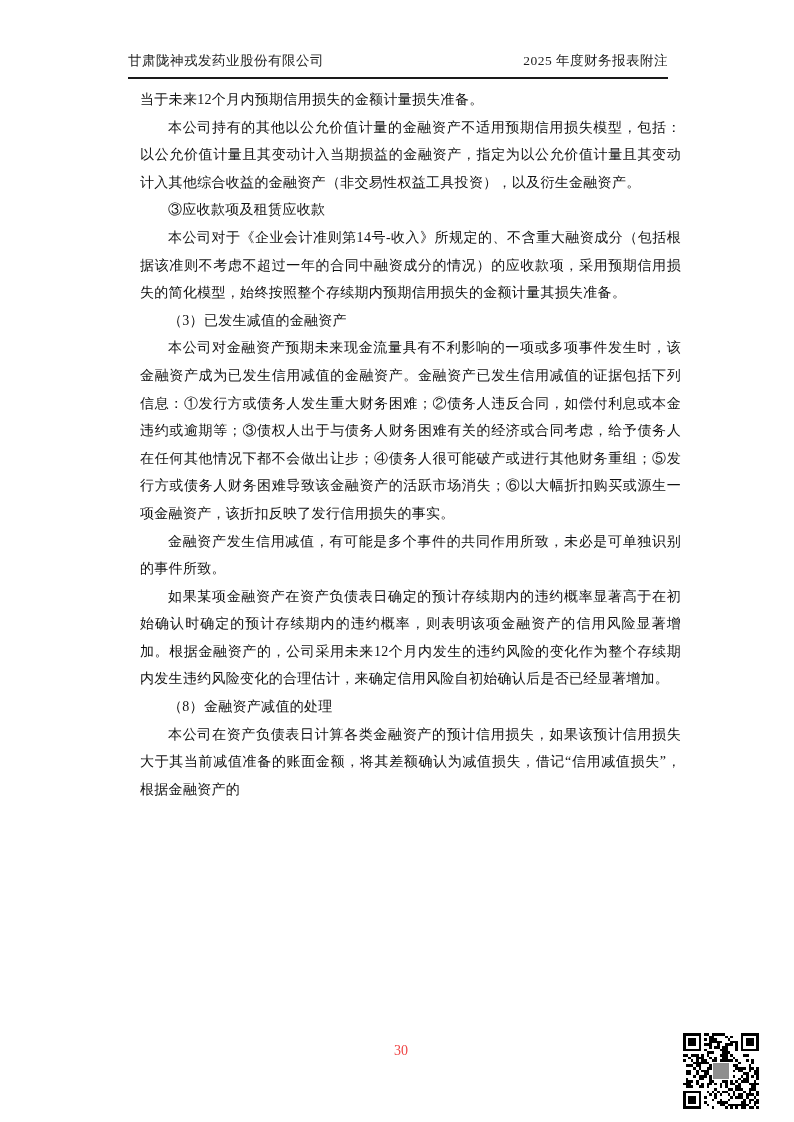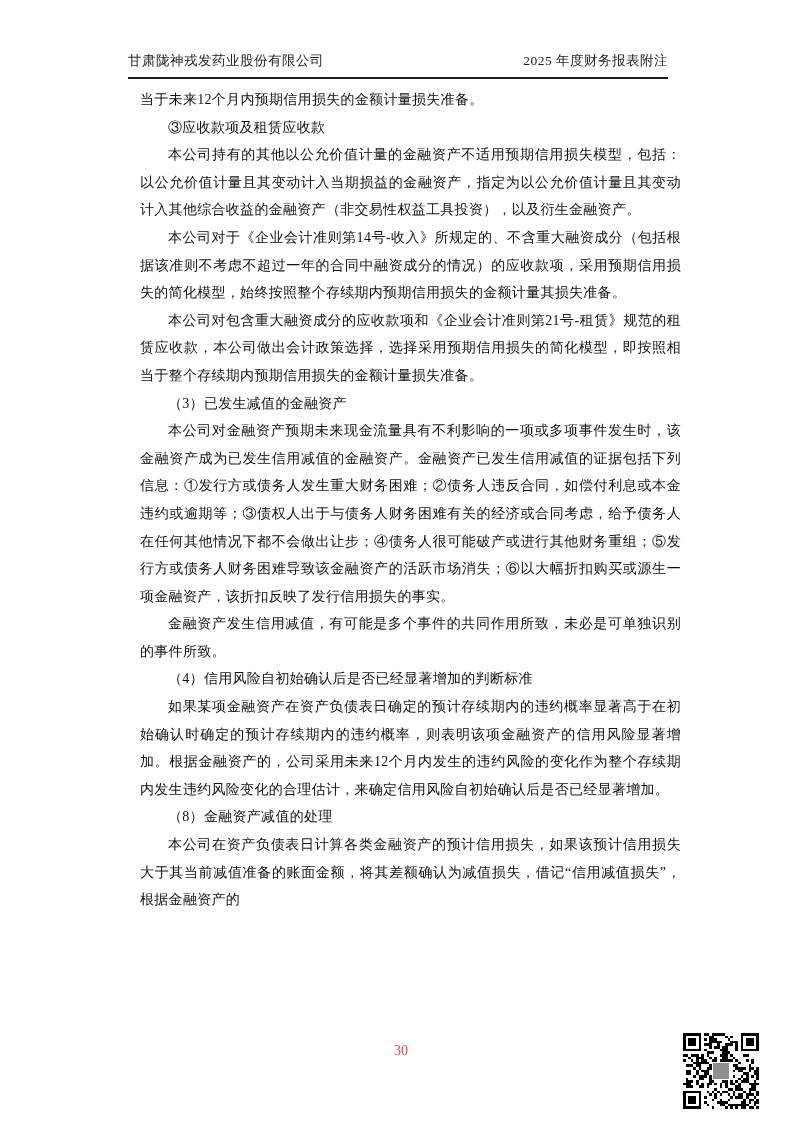--- a/index.html
+++ b/index.html
@@ -81,28 +81,26 @@
 
 <div class="page">
 
   <div class="header">
     <span>甘肃陇神戎发药业股份有限公司</span>
     <span>2025 年度财务报表附注</span>
   </div>
 
   <div class="doc-body">
     <p class="para">当于未来12个月内预期信用损失的金额计量损失准备。</p>
+    <p class="para indent">本公司持有的其他以公允价值计量的金融资产不适用预期信用损失模型，包括：以公允价值计量且其变动计入当期损益的金融资产，指定为以公允价值计量且其变动计入其他综合收益的金融资产（非交易性权益工具投资），以及衍生金融资产。</p>
     <p class="para indent">③应收款项及租赁应收款</p>
-    <p class="para indent">本公司持有的其他以公允价值计量的金融资产不适用预期信用损失模型，包括：以公允价值计量且其变动计入当期损益的金融资产，指定为以公允价值计量且其变动计入其他综合收益的金融资产（非交易性权益工具投资），以及衍生金融资产。</p>
     <p class="para indent">本公司对于《企业会计准则第14号-收入》所规定的、不含重大融资成分（包括根据该准则不考虑不超过一年的合同中融资成分的情况）的应收款项，采用预期信用损失的简化模型，始终按照整个存续期内预期信用损失的金额计量其损失准备。</p>
-    <p class="para indent">本公司对包含重大融资成分的应收款项和《企业会计准则第21号-租赁》规范的租赁应收款，本公司做出会计政策选择，选择采用预期信用损失的简化模型，即按照相当于整个存续期内预期信用损失的金额计量损失准备。</p>
     <p class="para indent">（3）已发生减值的金融资产</p>
     <p class="para indent">本公司对金融资产预期未来现金流量具有不利影响的一项或多项事件发生时，该金融资产成为已发生信用减值的金融资产。金融资产已发生信用减值的证据包括下列信息：①发行方或债务人发生重大财务困难；②债务人违反合同，如偿付利息或本金违约或逾期等；③债权人出于与债务人财务困难有关的经济或合同考虑，给予债务人在任何其他情况下都不会做出让步；④债务人很可能破产或进行其他财务重组；⑤发行方或债务人财务困难导致该金融资产的活跃市场消失；⑥以大幅折扣购买或源生一项金融资产，该折扣反映了发行信用损失的事实。</p>
     <p class="para indent">金融资产发生信用减值，有可能是多个事件的共同作用所致，未必是可单独识别的事件所致。</p>
-    <p class="para indent">（4）信用风险自初始确认后是否已经显著增加的判断标准</p>
     <p class="para indent">如果某项金融资产在资产负债表日确定的预计存续期内的违约概率显著高于在初始确认时确定的预计存续期内的违约概率，则表明该项金融资产的信用风险显著增加。根据金融资产的，公司采用未来12个月内发生的违约风险的变化作为整个存续期内发生违约风险变化的合理估计，来确定信用风险自初始确认后是否已经显著增加。</p>
     <p class="para indent">（8）金融资产减值的处理</p>
     <p class="para indent">本公司在资产负债表日计算各类金融资产的预计信用损失，如果该预计信用损失大于其当前减值准备的账面金额，将其差额确认为减值损失，借记“信用减值损失”，根据金融资产的</p>
   </div>
 
   <div class="page-number">30</div>
 
   <div class="qr">
     <div class="qr-grid" id="qr-grid">
         <b class="f"></b>

